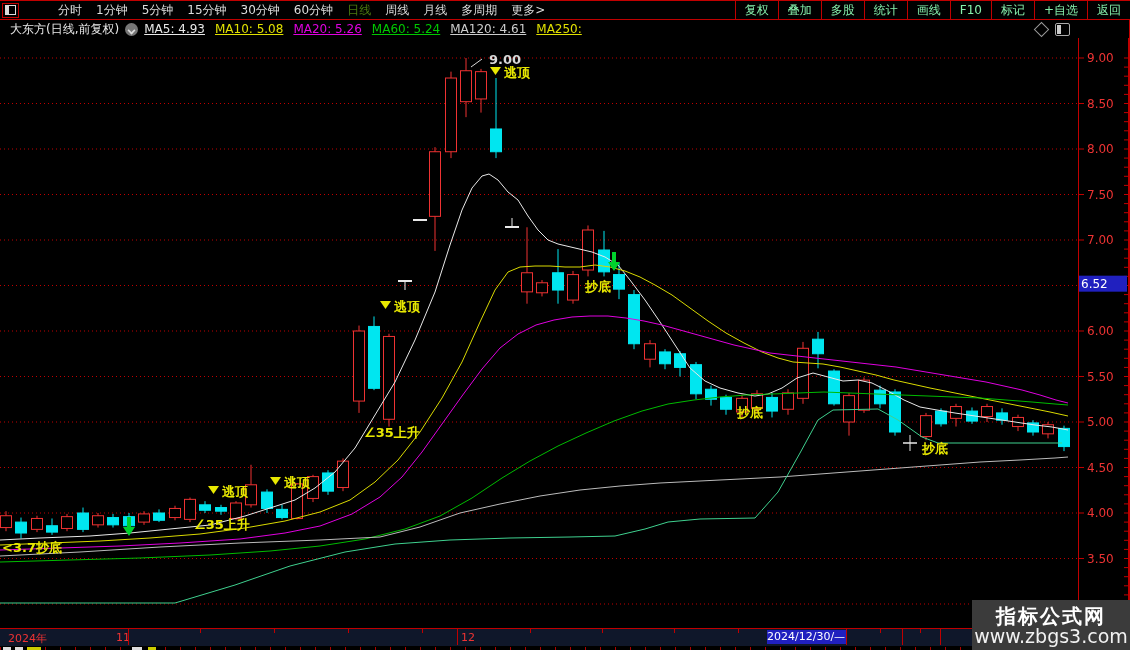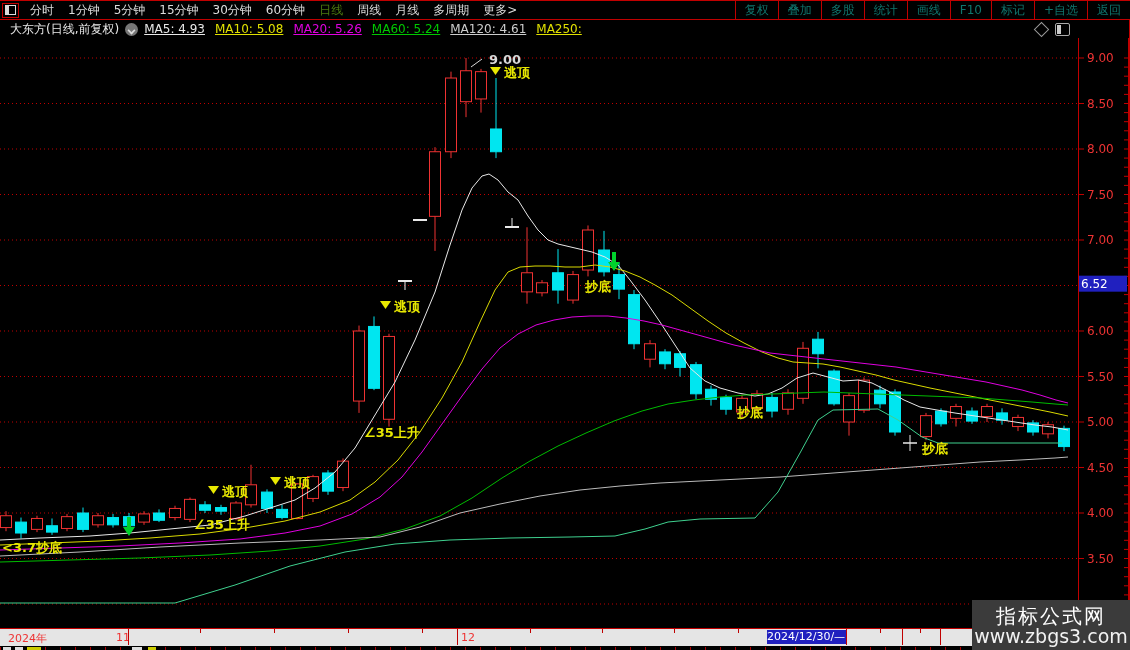--- a/index.html
+++ b/index.html
@@ -3,63 +3,63 @@
 <meta charset="utf-8">
 <style>
   html,body{margin:0;padding:0;background:#000;}
   #app{position:relative;width:1130px;height:650px;background:#000;overflow:hidden;
        font-family:"DejaVu Sans","Liberation Sans",sans-serif;}
   .win-border-top{position:absolute;left:0;top:0;width:1130px;height:1px;background:#c00000;}
   .win-border-right{position:absolute;right:0;top:0;width:1px;height:650px;background:#c00000;}
 
   
   #menubar{position:absolute;left:0;top:1px;width:1130px;height:18px;display:flex;align-items:center;
-           border-bottom:1px solid #c00000;background:#000;}
+           border-bottom:1px solid #c00000;background:#000;gap:28px;}
   .menu-icon{width:15px;height:13px;border:1px solid #c00000;margin:0 4px 0 2px;display:flex;align-items:center;justify-content:center;}
   .menu-icon .glyph{width:9px;height:8px;border:1px solid #ddd;position:relative;}
   .menu-icon .glyph::after{content:"";position:absolute;left:0;top:0;width:3px;height:8px;background:#ddd;}
   .period{color:#ddd;font-size:12px;padding:0 7px;cursor:default;white-space:nowrap;}
   .period.active{color:#4d7c0f;}
   #actions{margin-left:auto;display:flex;height:100%;align-items:center;}
-  .action{color:#0f766e;font-size:12px;padding:0 9px;border-left:1px solid #c00000;height:100%;
+  .action{color:#86efac;font-size:12px;padding:0 9px;border-left:1px solid #c00000;height:100%;
           display:flex;align-items:center;white-space:nowrap;}
 
   
   #legendrow{position:absolute;left:0;top:20px;width:1130px;height:18px;display:flex;align-items:center;font-size:12px;}
   #chart-title{color:#e8e8e8;margin-left:10px;white-space:nowrap;}
   #collapse-icon{width:13px;height:13px;border-radius:50%;background:#777;margin:0 6px;position:relative;flex:0 0 auto;}
   #collapse-icon::after{content:"";position:absolute;left:3.2px;top:4px;width:5px;height:5px;
       border-right:2px solid #ddd;border-bottom:2px solid #ddd;transform:rotate(45deg) scale(.8);}
   .ma-label{margin-right:10px;white-space:nowrap;text-decoration:underline;}
   #legend-icons{margin-left:auto;margin-right:60px;display:flex;align-items:center;gap:8px;}
   .diamond-icon{width:9px;height:9px;border:1px solid #999;transform:rotate(45deg);}
   .pane-icon{width:13px;height:11px;border:1px solid #aaa;border-radius:2px;position:relative;}
   .pane-icon::after{content:"";position:absolute;left:1px;top:1px;width:4px;height:9px;background:#ccc;}
 
   #chartsvg{position:absolute;left:0;top:0;}
 
   
-  #dateaxis{position:absolute;left:0;top:628px;width:1130px;height:23px;background:#e5e5e5;
+  #dateaxis{position:absolute;left:0;top:628px;width:1130px;height:23px;background:#0f172a;
             border-top:1px solid #c00000;border-bottom:1px solid #c00000;box-sizing:border-box;}
   .xlabel{position:absolute;top:2px;font-size:11px;color:#ee3333;white-space:nowrap;}
   .xsep{position:absolute;top:0;width:1px;height:16px;background:#c00000;}
   .xtick{position:absolute;top:0;width:1px;height:4px;background:#c00000;}
   #cursor-date{position:absolute;top:1px;height:14px;background:#2020bf;color:#fff;font-size:11px;
                line-height:14px;text-align:left;}
 
   
   #sliver{position:absolute;left:0;top:646px;width:1130px;height:4px;background:#000;overflow:hidden;}
   #sliver .ticks{position:absolute;left:0;top:1px;width:1080px;height:3px;
       background:repeating-linear-gradient(90deg,#b00000 0 1px,transparent 1px 15px);}
   .frag{position:absolute;top:1px;height:3px;}
 
   
   #watermark{position:absolute;left:972px;top:600px;width:158px;height:50px;background:#3b3b3b;
              z-index:10;display:flex;flex-direction:column;align-items:center;justify-content:center;}
-  #wm1{color:#fff;font-size:20px;font-weight:normal;letter-spacing:2px;line-height:22px;}
+  #wm1{color:#fff;font-size:20px;font-weight:bold;letter-spacing:2px;line-height:22px;}
   #wm2{color:#f2f2f2;font-size:19px;line-height:19px;}
 </style>
 </head>
 <body>
 
 <div id="app">
   <div class="win-border-top"></div>
   <div class="win-border-right"></div>
 
   <div id="menubar">

